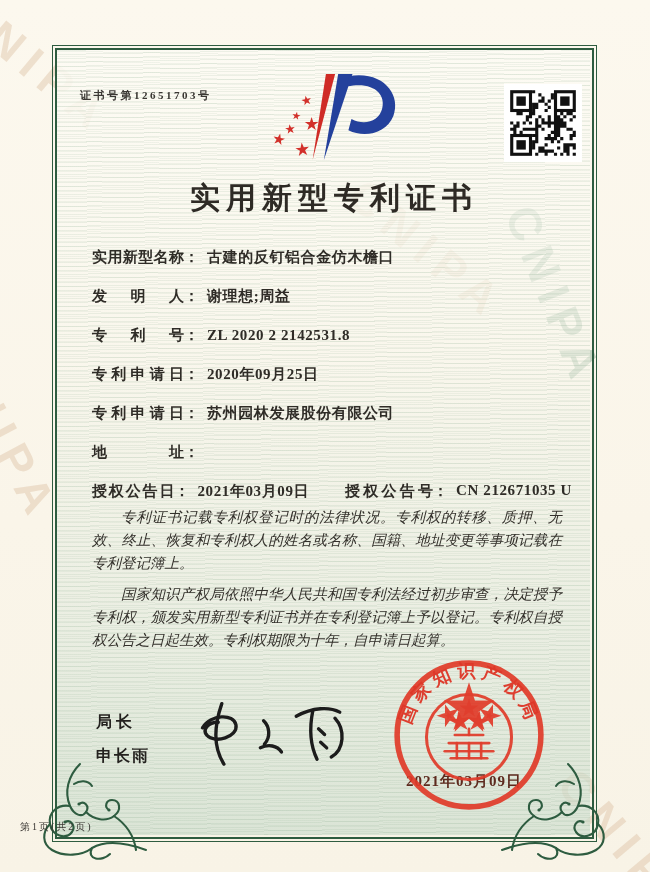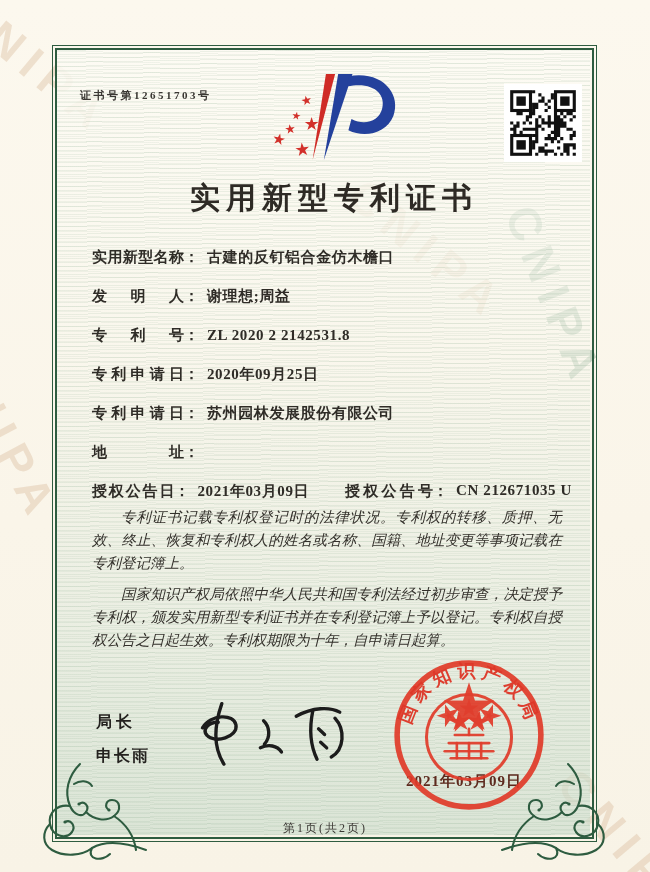--- a/index.html
+++ b/index.html
@@ -55,21 +55,21 @@
              font-size:16px;font-weight:700;letter-spacing:4px;color:#24221f;}
   .sig-name{left:96px;top:746px;font-family:"Liberation Sans","DejaVu Sans",sans-serif;
             font-size:16px;font-weight:700;letter-spacing:2px;color:#24221f;}
   .sig-hand{left:186px;top:686px;width:168px;height:100px;transform:rotate(-2deg);}
 
   
   .seal{left:388px;top:654px;width:162px;height:162px;opacity:.96;}
   .seal-date{left:406px;top:772px;font-size:15px;font-weight:700;letter-spacing:1px;
              color:#5d2a1e;white-space:nowrap;}
 
-  .footer{left:0;right:0;top:820px;text-align:center;font-size:12px;letter-spacing:2px;color:#3a3733;}
+  .footer{left:0;right:0;top:820px;text-align:left;font-size:10px;letter-spacing:2px;color:#3a3733;padding-left:20px;}
 </style>
 </head>
 <body>
 
 <div id="page">
 
   <svg width="0" height="0" style="position:absolute">
     <defs>
       <path id="st" d="M0,-1L0.225,-0.31L0.951,-0.31L0.363,0.118L0.588,0.809L0,0.382L-0.588,0.809L-0.363,0.118L-0.951,-0.31L-0.225,-0.31Z"></path>
       <g id="flourish" fill="none" stroke="currentColor" stroke-width="2.1" stroke-linecap="round">

